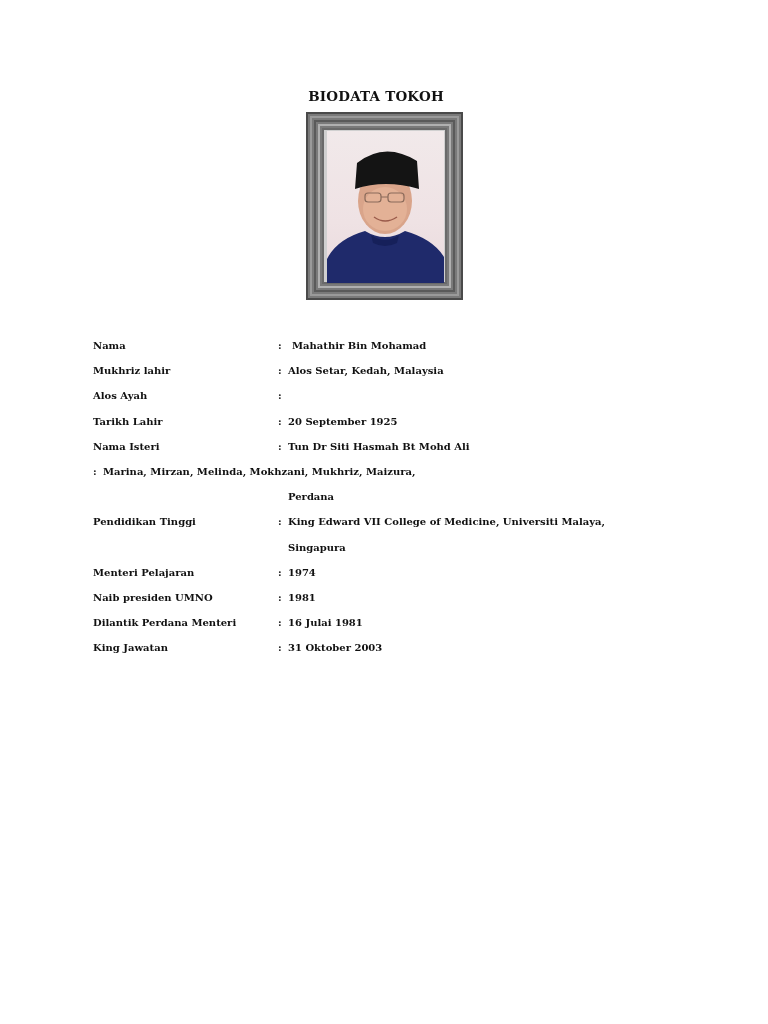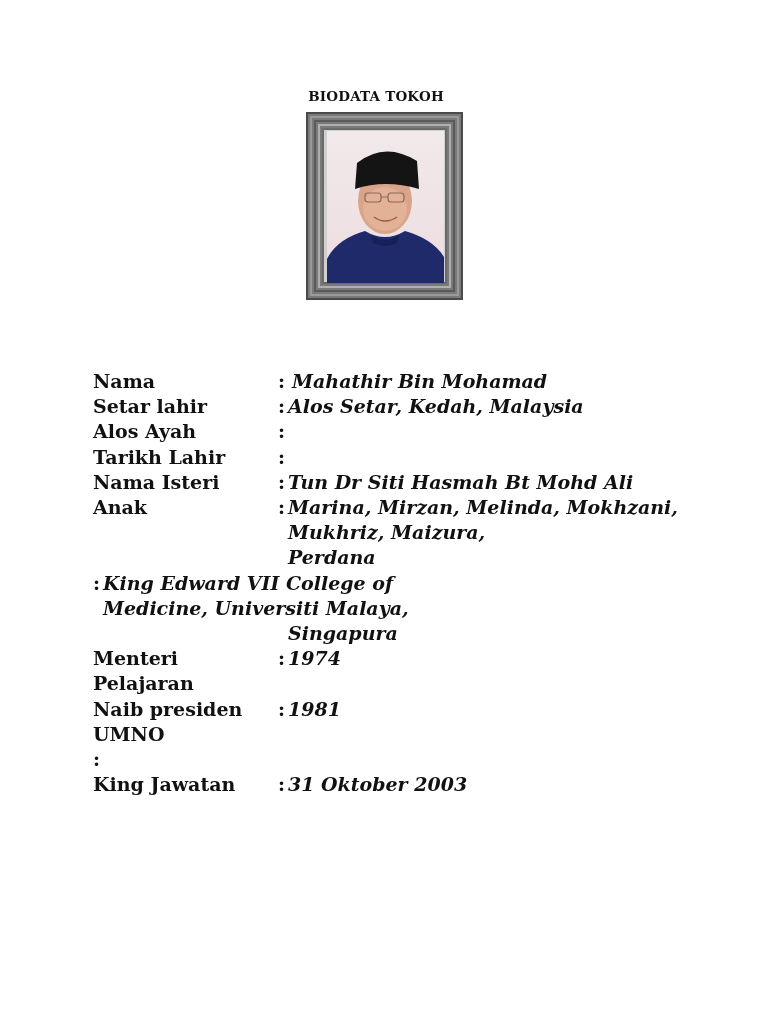--- a/index.html
+++ b/index.html
@@ -37,27 +37,26 @@
       left: 19px; top: 17px;
       width: 117px; height: 152px;
       overflow: hidden;
       background: linear-gradient(180deg, #f1e9ea 0%, #efe2e4 60%, #e9dadd 100%);
     }
     .photo svg { display: block; }
     .bio {
       position: absolute;
       left: 93px; top: 333px;
       font-weight: bold;
-      font-size: 19px;
-      margin-top: 36px;
+      font-size: 10px;
     }
     .row { display: flex; line-height: 25.2px; }
     .label { width: 185px; flex: none; }
     .colon { width: 10px; flex: none; }
-    .value { width: 400px; font-style: italic; }
+    .value { width: 400px; }
     .value.indent-name { padding-left: 4px; }
   </style>
 </head>
 <body>
 
 <div class="title">BIODATA TOKOH</div>
 
 <div class="frame">
   <div class="r1"></div>
     <div class="r2"></div>
@@ -83,67 +82,70 @@
   </div>
 </div>
 
 <div class="bio">
   <div class="row">
     <span class="label">Nama</span>
     <span class="colon">:</span>
     <span class="value indent-name">Mahathir Bin Mohamad</span>
   </div>
   <div class="row">
-    <span class="label">Setar lahir</span>
+    <span class="label">Mukhriz lahir</span>
     <span class="colon">:</span>
     <span class="value">Alos Setar, Kedah, Malaysia</span>
   </div>
   <div class="row">
     <span class="label">Alos Ayah</span>
     <span class="colon">:</span>
   </div>
   <div class="row">
     <span class="label">Tarikh Lahir</span>
     <span class="colon">:</span>
+    <span class="value">20 September 1925</span>
   </div>
   <div class="row">
     <span class="label">Nama Isteri</span>
     <span class="colon">:</span>
     <span class="value">Tun Dr Siti Hasmah Bt Mohd Ali</span>
   </div>
   <div class="row">
-    <span class="label">Anak</span>
     <span class="colon">:</span>
     <span class="value">Marina, Mirzan, Melinda, Mokhzani, Mukhriz, Maizura,</span>
   </div>
   <div class="row">
     <span class="label"></span>
     <span class="colon"></span>
     <span class="value">Perdana</span>
   </div>
   <div class="row">
+    <span class="label">Pendidikan Tinggi</span>
     <span class="colon">:</span>
     <span class="value">King Edward VII College of Medicine, Universiti Malaya,</span>
   </div>
   <div class="row">
     <span class="label"></span>
     <span class="colon"></span>
     <span class="value">Singapura</span>
   </div>
   <div class="row">
     <span class="label">Menteri Pelajaran</span>
     <span class="colon">:</span>
     <span class="value">1974</span>
   </div>
   <div class="row">
     <span class="label">Naib presiden UMNO</span>
     <span class="colon">:</span>
     <span class="value">1981</span>
   </div>
   <div class="row">
+    <span class="label">Dilantik Perdana Menteri</span>
     <span class="colon">:</span>
+    <span class="value">16 Julai 1981</span>
   </div>
   <div class="row">
     <span class="label">King Jawatan</span>
     <span class="colon">:</span>
     <span class="value">31 Oktober 2003</span>
   </div>
 </div>
 
 </body></html>

